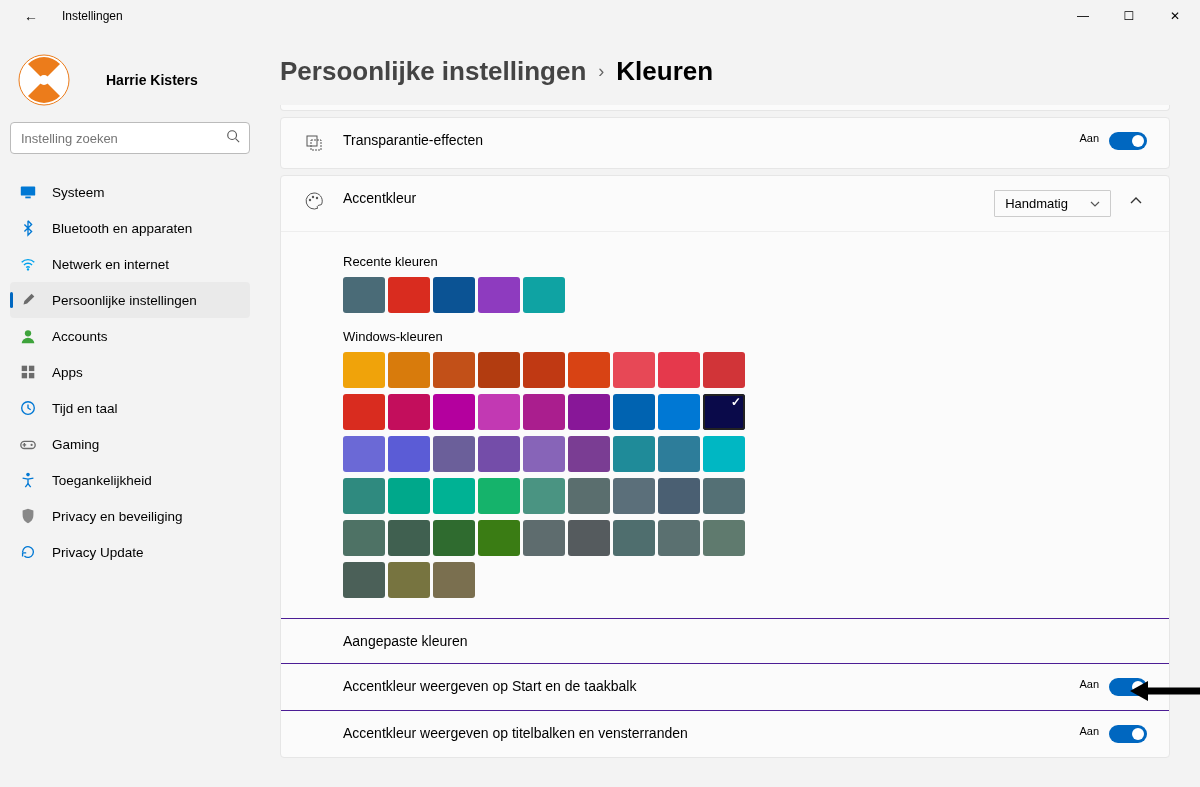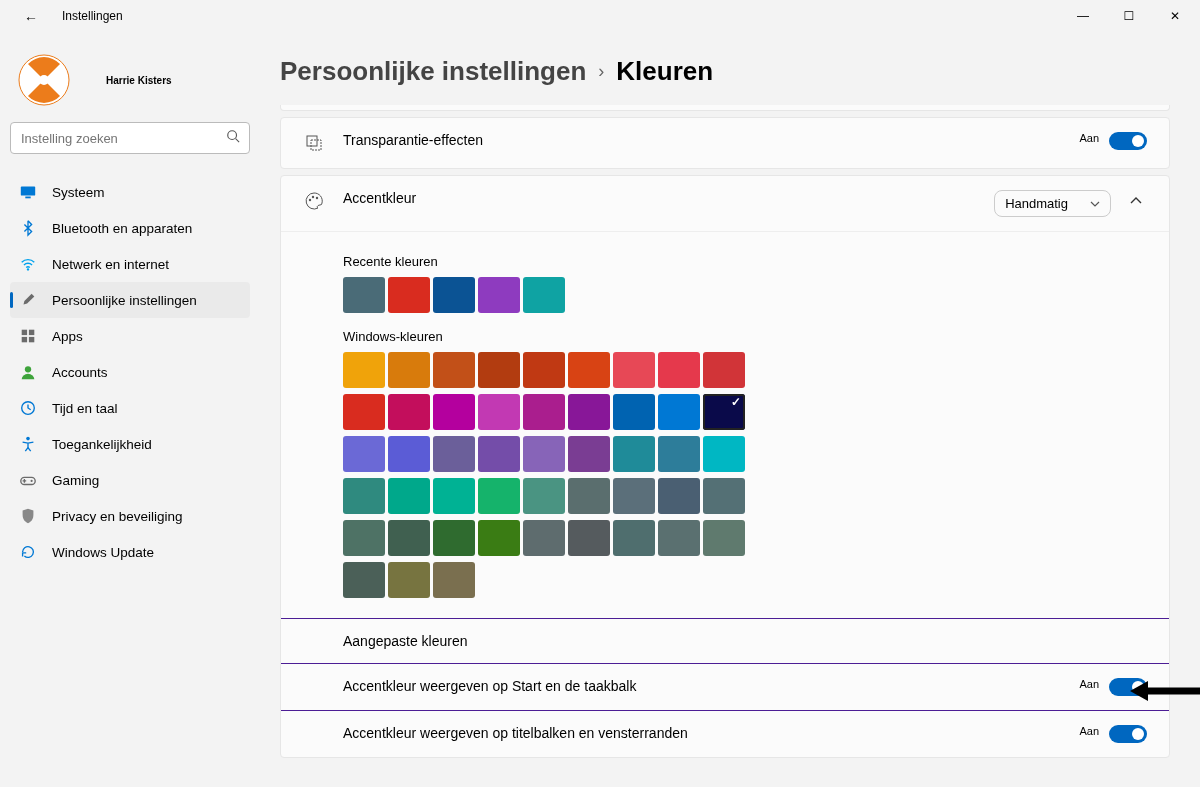--- a/index.html
+++ b/index.html
@@ -6,21 +6,21 @@
   body { font-family: "Segoe UI", Arial, sans-serif; background: #f3f3f3; width: 1200px; height: 787px; overflow: hidden; color: #000; }
   .titlebar { display: flex; align-items: center; height: 32px; padding: 0 2px 0 18px; }
   .tb-back { font-size: 14px; cursor: pointer; padding: 2px 6px; }
   .tb-title { font-size: 12px; margin-left: 18px; }
   .tb-spacer { flex: 1; }
   .tb-btn { width: 46px; height: 32px; display:flex; align-items:center; justify-content:center; font-size:12px; cursor:pointer; }
   .content { display:flex; height: calc(787px - 32px); }
   .sidebar { width: 260px; padding: 10px 10px 0 10px; }
   .user { display:flex; align-items:center; padding: 12px 8px 16px 8px; }
   .avatar { width:52px; height:52px; margin-right:12px; }
-  .user-name { font-size:10px; font-weight:600;padding-left:24px; }
+  .user-name { font-size:14px; font-weight:600;padding-left:24px; }
   .search { position:relative; }
   .search input { width:100%; height:32px; border:1px solid #bbb; border-radius:4px; background:#fff; padding:0 30px 0 10px; font-size:13px; }
   .search-icon { position:absolute; right:10px; top:7px; font-size:14px; }
   .nav { margin-top:20px; }
   .nav-item { display:flex; align-items:center; height:36px; padding:0 10px 0 8px; border-radius:4px; font-size:13.5px; cursor:pointer; position:relative; }
   .nav-item.active { background:#eaeaea; }
   .nav-item.active::before { content:""; position:absolute; left:0; top:10px; bottom:10px; width:3px; background:#0067c0; border-radius:2px; }
   .nav-icon { width:20px; height:20px; margin-right:14px; display:flex; align-items:center; justify-content:center; }
   .main { flex:1; padding: 4px 30px 0 20px; overflow:hidden; }
   .breadcrumb { display:flex; align-items:center; gap:12px; margin: 20px 0 18px 0; }
@@ -30,21 +30,21 @@
   .card { background:#fbfbfb; border:1px solid #e6e6e6; border-radius:4px; margin-bottom:6px; }
   .row { display:flex; align-items:flex-start; padding:14px 22px; }
   .row-icon { width:22px; height:22px; margin-right:18px; display:flex; align-items:center; justify-content:center; }
   .row-text { flex:1; }
   .row-title { font-size:14px; }
   .row-sub { font-size:12px; color:#666; margin-top:2px; }
   .row-subtitle { font-size:14px; padding-left:40px; flex:1; }
   .toggle-label { font-size:11px; margin-right:10px; }
   .toggle { width:38px; height:18px; border-radius:10px; background:#0067c0; position:relative; cursor:pointer; }
   .toggle::after { content:""; width:12px; height:12px; border-radius:50%; background:#fff; position:absolute; right:3px; top:3px; }
-  .dropdown { display:flex; align-items:center; border:1px solid #ccc; border-radius:8px; padding:5px 10px; font-size:13px; background:#fbfbfb; margin-right:14px; cursor:pointer; }
+  .dropdown { display:flex; align-items:center; border:1px solid #ccc; border-radius:1px; padding:5px 10px; font-size:13px; background:#fbfbfb; margin-right:14px; cursor:pointer; }
   .dropdown span { margin-right:22px; }
   .chevron { font-size:13px; cursor:pointer; padding:4px; }
   .section-label { font-size:13px; margin: 8px 0 8px 40px; }
   .color-row { display:flex; gap:3px; margin-left:40px; margin-bottom:6px; }
   .swatch { width:42px; height:36px; border-radius:3px; cursor:pointer; position:relative; }
   .swatch.selected::after { content:"✓"; color:#fff; position:absolute; right:4px; top:1px; font-size:12px; font-weight:bold; }
   .windows-colors { margin-bottom:10px; }
   .btn { border:1px solid #ccc; border-radius:4px; background:#fbfbfb; padding:6px 12px; font-size:13px; cursor:pointer; }
   .subrow { border-top:1px solid #4c1d95; }
   .arrow-annot { position:absolute; left:1130px; top:678px; }
@@ -115,81 +115,81 @@
           <span class="nav-icon">
             <svg width="18" height="18" viewBox="0 0 20 20">
               <path d="M14 3 l3 3 l-8 8 l-4 1 l1-4 z" fill="#6b6b6b"></path>
             </svg>
           </span>
           <span>Persoonlijke instellingen</span>
         </div>
         <div class="nav-item">
           <span class="nav-icon">
             <svg width="18" height="18" viewBox="0 0 20 20">
+              <circle cx="10" cy="7" r="3.5" fill="#3ea33b"></circle>
+              <path d="M3 18 a7 6 0 0 1 14 0 z" fill="#3ea33b"></path>
+            </svg>
+          </span>
+          <span>Accounts</span>
+        </div>
+        <div class="nav-item">
+          <span class="nav-icon">
+            <svg width="18" height="18" viewBox="0 0 20 20">
               <rect x="3" y="3" width="6" height="6" fill="#6b6b6b"></rect>
               <rect x="11" y="3" width="6" height="6" fill="#6b6b6b"></rect>
               <rect x="3" y="11" width="6" height="6" fill="#6b6b6b"></rect>
               <rect x="11" y="11" width="6" height="6" fill="#6b6b6b"></rect>
             </svg>
           </span>
           <span>Apps</span>
         </div>
         <div class="nav-item">
           <span class="nav-icon">
             <svg width="18" height="18" viewBox="0 0 20 20">
-              <circle cx="10" cy="7" r="3.5" fill="#3ea33b"></circle>
-              <path d="M3 18 a7 6 0 0 1 14 0 z" fill="#3ea33b"></path>
-            </svg>
-          </span>
-          <span>Accounts</span>
-        </div>
-        <div class="nav-item">
-          <span class="nav-icon">
-            <svg width="18" height="18" viewBox="0 0 20 20">
               <circle cx="10" cy="10" r="7" stroke="#0078d4" fill="none" stroke-width="1.5"></circle>
               <path d="M10 6 v4 l3 2" stroke="#0078d4" fill="none" stroke-width="1.5"></path>
             </svg>
           </span>
           <span>Tijd en taal</span>
-        </div>
-        <div class="nav-item">
-          <span class="nav-icon">
-            <svg width="18" height="18" viewBox="0 0 20 20">
-              <circle cx="10" cy="4" r="2" fill="#0078d4"></circle>
-              <path d="M4 8 l6 1 l6-1 M10 9 v5 M10 14 l-3 4 M10 14 l3 4" stroke="#0078d4" fill="none" stroke-width="1.5"></path>
-            </svg>
-          </span>
-          <span>Toegankelijkheid</span>
         </div>
         <div class="nav-item">
           <span class="nav-icon">
             <svg width="18" height="18" viewBox="0 0 20 20">
               <rect x="2" y="7" width="16" height="8" rx="4" stroke="#6b6b6b" fill="none" stroke-width="1.5"></rect>
               <circle cx="14" cy="11" r="1.2" fill="#6b6b6b"></circle>
               <path d="M6 9 v4 M4 11 h4" stroke="#6b6b6b" fill="none" stroke-width="1.5"></path>
             </svg>
           </span>
           <span>Gaming</span>
         </div>
         <div class="nav-item">
           <span class="nav-icon">
             <svg width="18" height="18" viewBox="0 0 20 20">
+              <circle cx="10" cy="4" r="2" fill="#0078d4"></circle>
+              <path d="M4 8 l6 1 l6-1 M10 9 v5 M10 14 l-3 4 M10 14 l3 4" stroke="#0078d4" fill="none" stroke-width="1.5"></path>
+            </svg>
+          </span>
+          <span>Toegankelijkheid</span>
+        </div>
+        <div class="nav-item">
+          <span class="nav-icon">
+            <svg width="18" height="18" viewBox="0 0 20 20">
               <path d="M10 2 l6 2 v5 c0 5-3 8-6 9 c-3-1-6-4-6-9 v-5 z" fill="#888"></path>
             </svg>
           </span>
           <span>Privacy en beveiliging</span>
         </div>
         <div class="nav-item">
           <span class="nav-icon">
             <svg width="18" height="18" viewBox="0 0 20 20">
               <path d="M4 10 a6 6 0 1 1 2 4.5" stroke="#0078d4" fill="none" stroke-width="1.5"></path>
               <path d="M4 15 v-4 h4" stroke="#0078d4" fill="none" stroke-width="1.5"></path>
             </svg>
           </span>
-          <span>Windows Update</span>
+          <span>Privacy Update</span>
         </div>
       </div>
   </div>
 
   <div class="main">
     <div class="breadcrumb">
       <span class="bc-parent">Persoonlijke instellingen</span>
       <span class="bc-sep">›</span>
       <span class="bc-current">Kleuren</span>
     </div>

